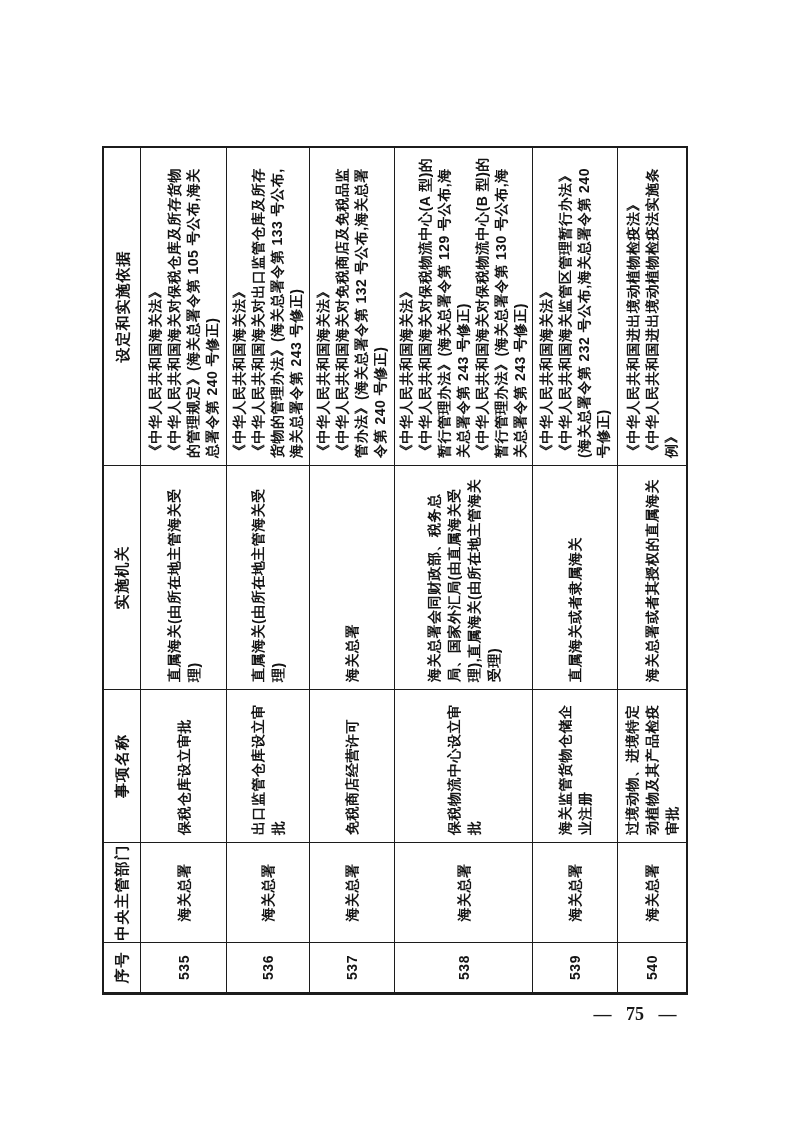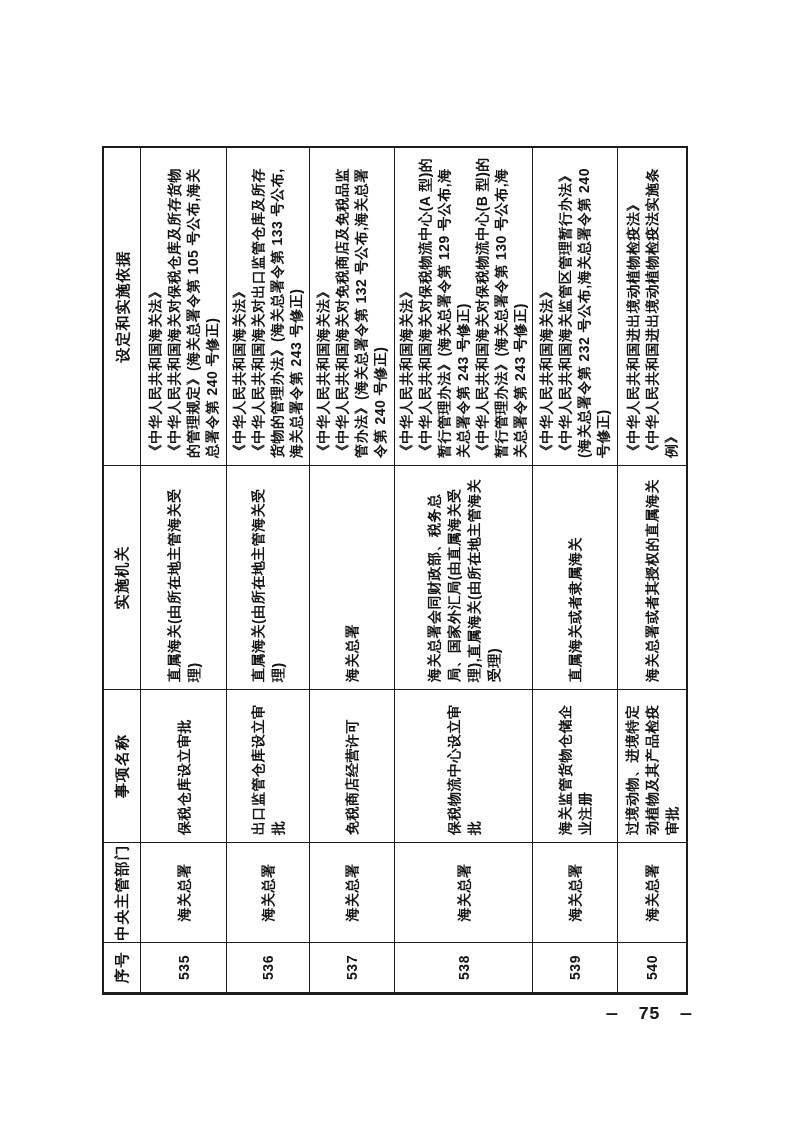--- a/index.html
+++ b/index.html
@@ -32,22 +32,22 @@
   }
   .cell:last-child{border-right:none;}
   .w-no{width:50px;flex:none;justify-content:center;}
   .w-dept{width:100px;flex:none;justify-content:center;}
   .w-item{width:153px;flex:none;padding:3px 7px;}
   .w-agency{width:224px;flex:none;padding:3px 7px;}
   .w-basis{flex:1;padding:3px 7px;line-height:19px;}
   .head .cell{font-weight:700;font-size:15px;justify-content:center;padding:0;letter-spacing:1px;}
   .ref{display:block;}
   .pageno{
-    position:absolute;left:597px;top:1004px;width:104px;text-align:center;
-    font-family:Liberation Mono, monospace;font-size:18px;font-weight:700;
+    position:absolute;left:583px;top:1004px;width:104px;text-align:center;
+    font-family:Liberation Serif, serif;font-size:18px;font-weight:700;
     word-spacing:10px;white-space:pre;color:#1a1a1a;
   }
 </style>
 </head>
 <body>
 
 <div class="rot-wrap">
   <div class="ltable">
 
     <div class="lrow head h-head">

